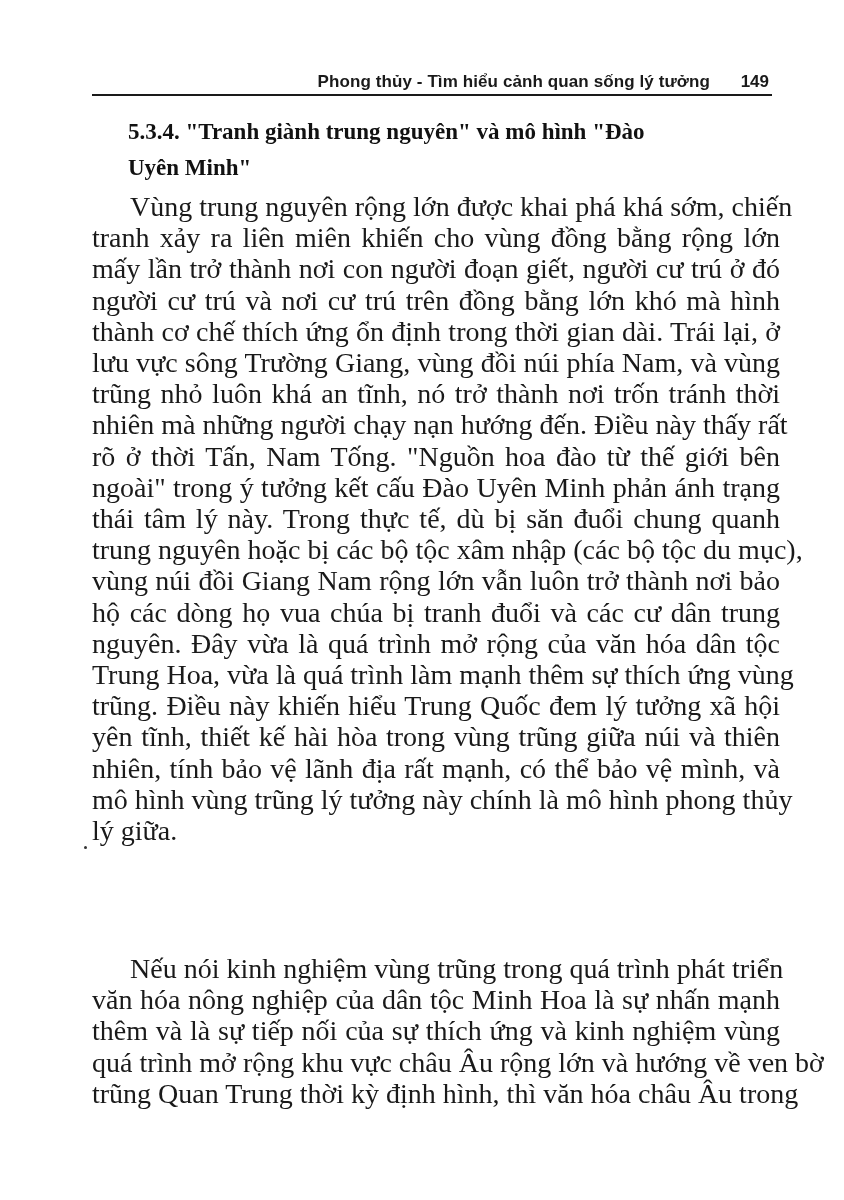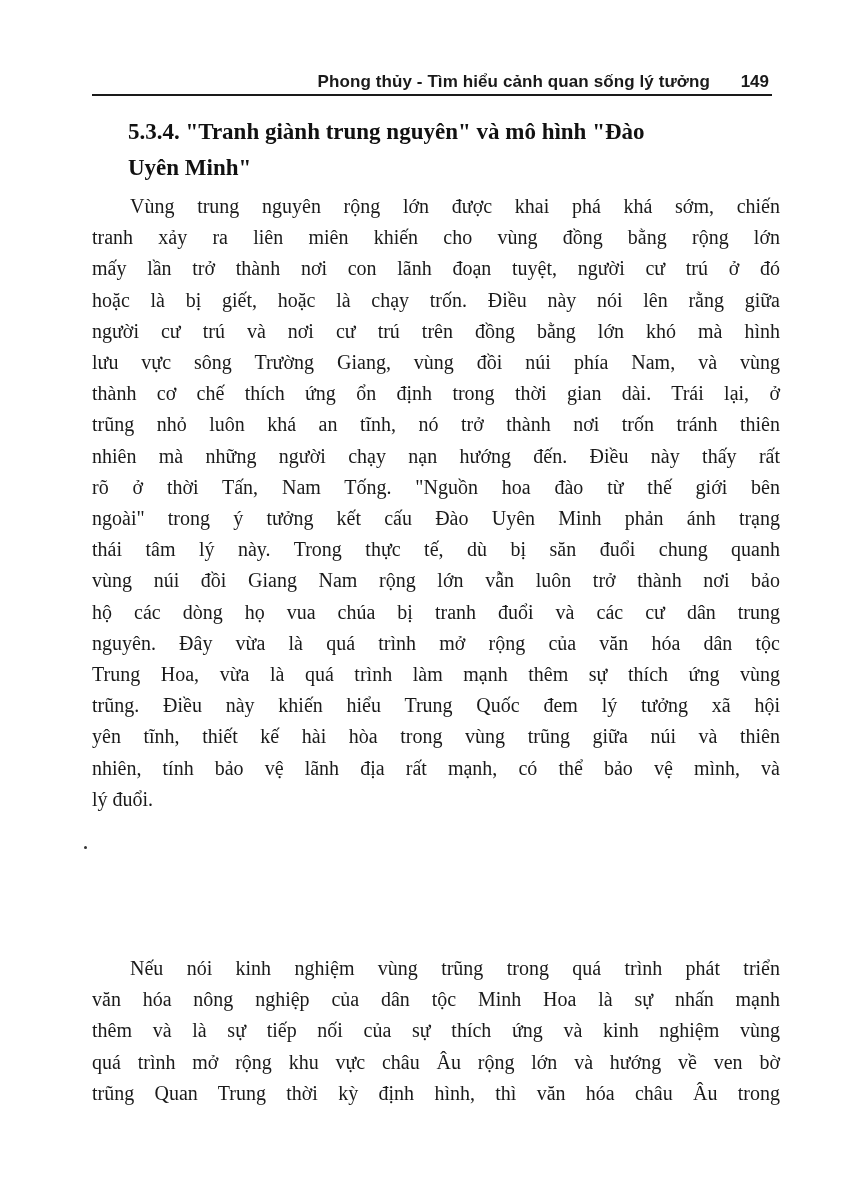--- a/index.html
+++ b/index.html
@@ -17,21 +17,21 @@
   .rule {
     position: absolute; left: 92px; top: 94px; width: 680px; height: 2px; background: #1a1a1a;
   }
   .heading {
     position: absolute; left: 128px; top: 114px; width: 650px;
     font-family: "Liberation Serif", serif; font-weight: bold; font-size: 23px; line-height: 36px; color: #111;
   }
   .heading .l2 { display: block; padding-left: 0; }
   .body {
     position: absolute; left: 92px; width: 688px;
-    font-family: "Liberation Serif", serif; font-size: 20px; line-height: 31.2px; color: #1a1a1a;
+    font-family: "Liberation Serif", serif; font-size: 28px; line-height: 31.2px; color: #1a1a1a;
     text-align: justify;
   }
   .body .line { display: block; text-align: justify; text-align-last: justify; white-space: nowrap; }
   .body .line.last { text-align-last: left; }
   .body .line.indent { padding-left: 38px; }
   .p1 { top: 191px; }
   .p2 { top: 953px; }
   .stray-dot {
     position: absolute; left: 84px; top: 846px; width: 3px; height: 3px; border-radius: 50%; background: #333;
   }
@@ -48,38 +48,39 @@
   <div class="rule"></div>
 
   <div class="heading">
     <span class="l1">5.3.4. "Tranh giành trung nguyên" và mô hình "Đào</span>
     <span class="l2">Uyên Minh"</span>
   </div>
 
   <div class="body p1">
     <span class="line indent">Vùng trung nguyên rộng lớn được khai phá khá sớm, chiến</span>
     <span class="line">tranh xảy ra liên miên khiến cho vùng đồng bằng rộng lớn</span>
-    <span class="line">mấy lần trở thành nơi con lãnh đoạn tuyệt, người cư trú ở đó</span>
-    <span class="line">hoặc là bị giết, hoặc là chạy trốn. Điều này nói lên rằng giữa</span>
+    <span class="line">mấy lần trở thành nơi con người đoạn giết, người cư trú ở đó</span>
     <span class="line">người cư trú và nơi cư trú trên đồng bằng lớn khó mà hình</span>
+    <span class="line">thành cơ chế thích ứng ổn định trong thời gian dài. Trái lại, ở</span>
     <span class="line">lưu vực sông Trường Giang, vùng đồi núi phía Nam, và vùng</span>
-    <span class="line">thành cơ chế thích ứng ổn định trong thời gian dài. Trái lại, ở</span>
-    <span class="line">trũng nhỏ luôn khá an tĩnh, nó trở thành nơi trốn tránh thiên</span>
+    <span class="line">trũng nhỏ luôn khá an tĩnh, nó trở thành nơi trốn tránh thời</span>
     <span class="line">nhiên mà những người chạy nạn hướng đến. Điều này thấy rất</span>
     <span class="line">rõ ở thời Tấn, Nam Tống. "Nguồn hoa đào từ thế giới bên</span>
     <span class="line">ngoài" trong ý tưởng kết cấu Đào Uyên Minh phản ánh trạng</span>
     <span class="line">thái tâm lý này. Trong thực tế, dù bị săn đuổi chung quanh</span>
+    <span class="line">trung nguyên hoặc bị các bộ tộc xâm nhập (các bộ tộc du mục),</span>
     <span class="line">vùng núi đồi Giang Nam rộng lớn vẫn luôn trở thành nơi bảo</span>
     <span class="line">hộ các dòng họ vua chúa bị tranh đuổi và các cư dân trung</span>
     <span class="line">nguyên. Đây vừa là quá trình mở rộng của văn hóa dân tộc</span>
     <span class="line">Trung Hoa, vừa là quá trình làm mạnh thêm sự thích ứng vùng</span>
     <span class="line">trũng. Điều này khiến hiểu Trung Quốc đem lý tưởng xã hội</span>
     <span class="line">yên tĩnh, thiết kế hài hòa trong vùng trũng giữa núi và thiên</span>
     <span class="line">nhiên, tính bảo vệ lãnh địa rất mạnh, có thể bảo vệ mình, và</span>
-    <span class="line last">lý đuổi.</span>
+    <span class="line">mô hình vùng trũng lý tưởng này chính là mô hình phong thủy</span>
+    <span class="line last">lý giữa.</span>
   </div>
 
   <div class="stray-dot"></div>
 
   <div class="body p2">
     <span class="line indent">Nếu nói kinh nghiệm vùng trũng trong quá trình phát triển</span>
     <span class="line">văn hóa nông nghiệp của dân tộc Minh Hoa là sự nhấn mạnh</span>
     <span class="line">thêm và là sự tiếp nối của sự thích ứng và kinh nghiệm vùng</span>
     <span class="line">quá trình mở rộng khu vực châu Âu rộng lớn và hướng về ven bờ</span>
     <span class="line">trũng Quan Trung thời kỳ định hình, thì văn hóa châu Âu trong</span>

